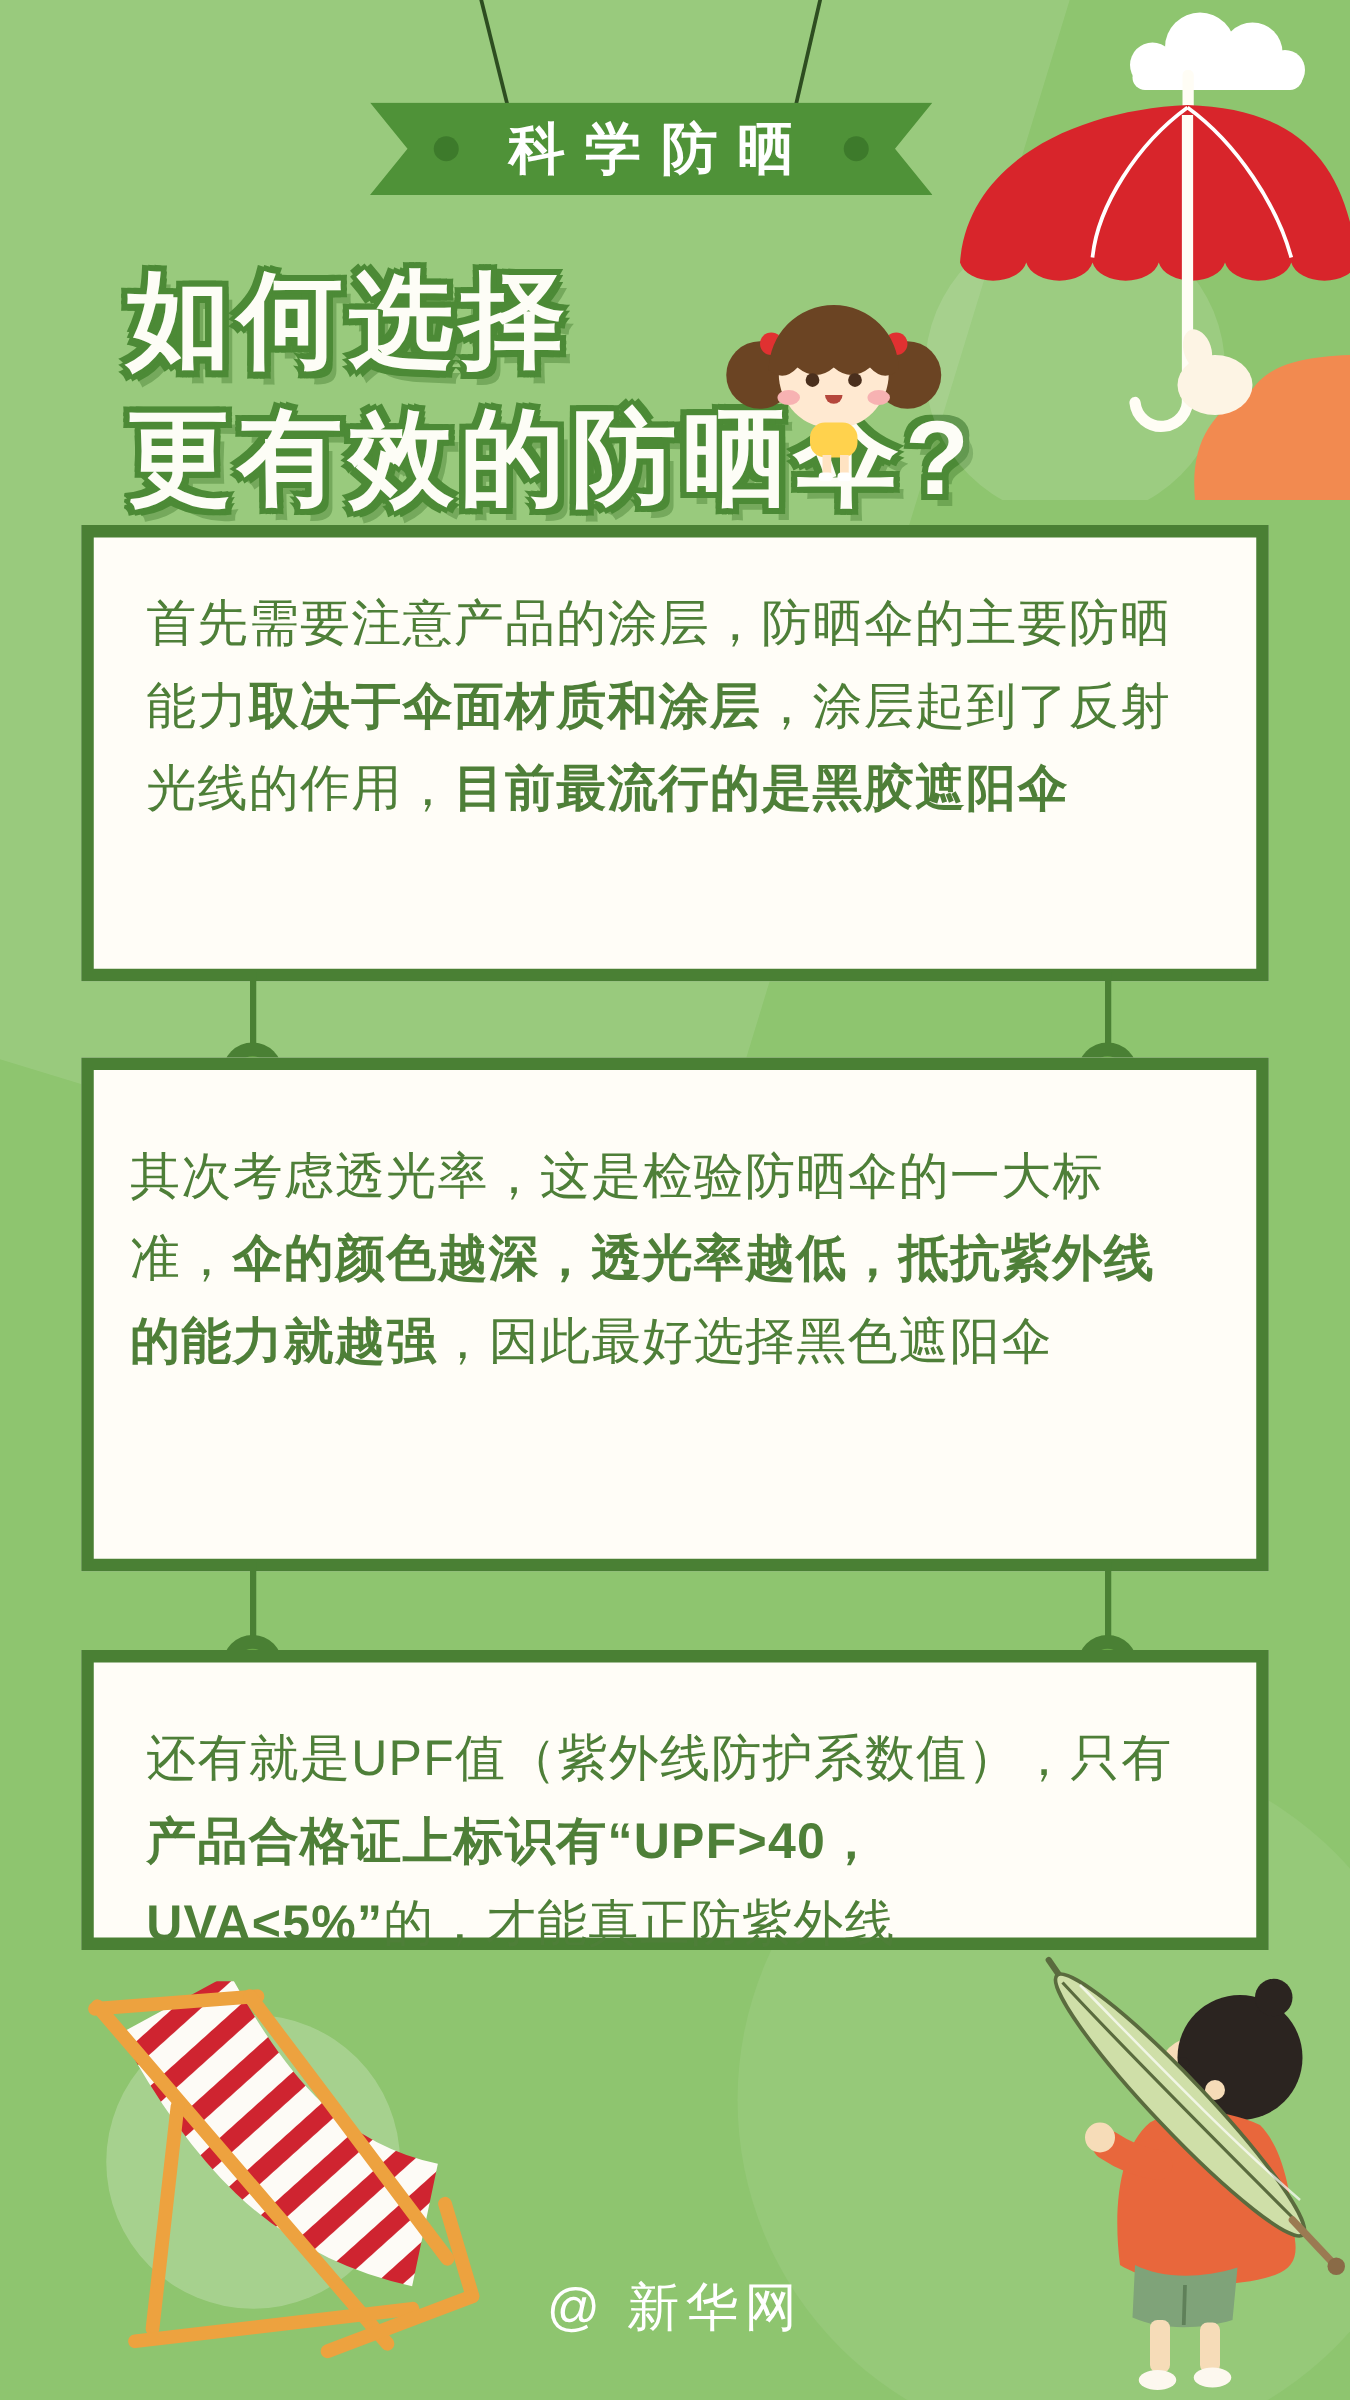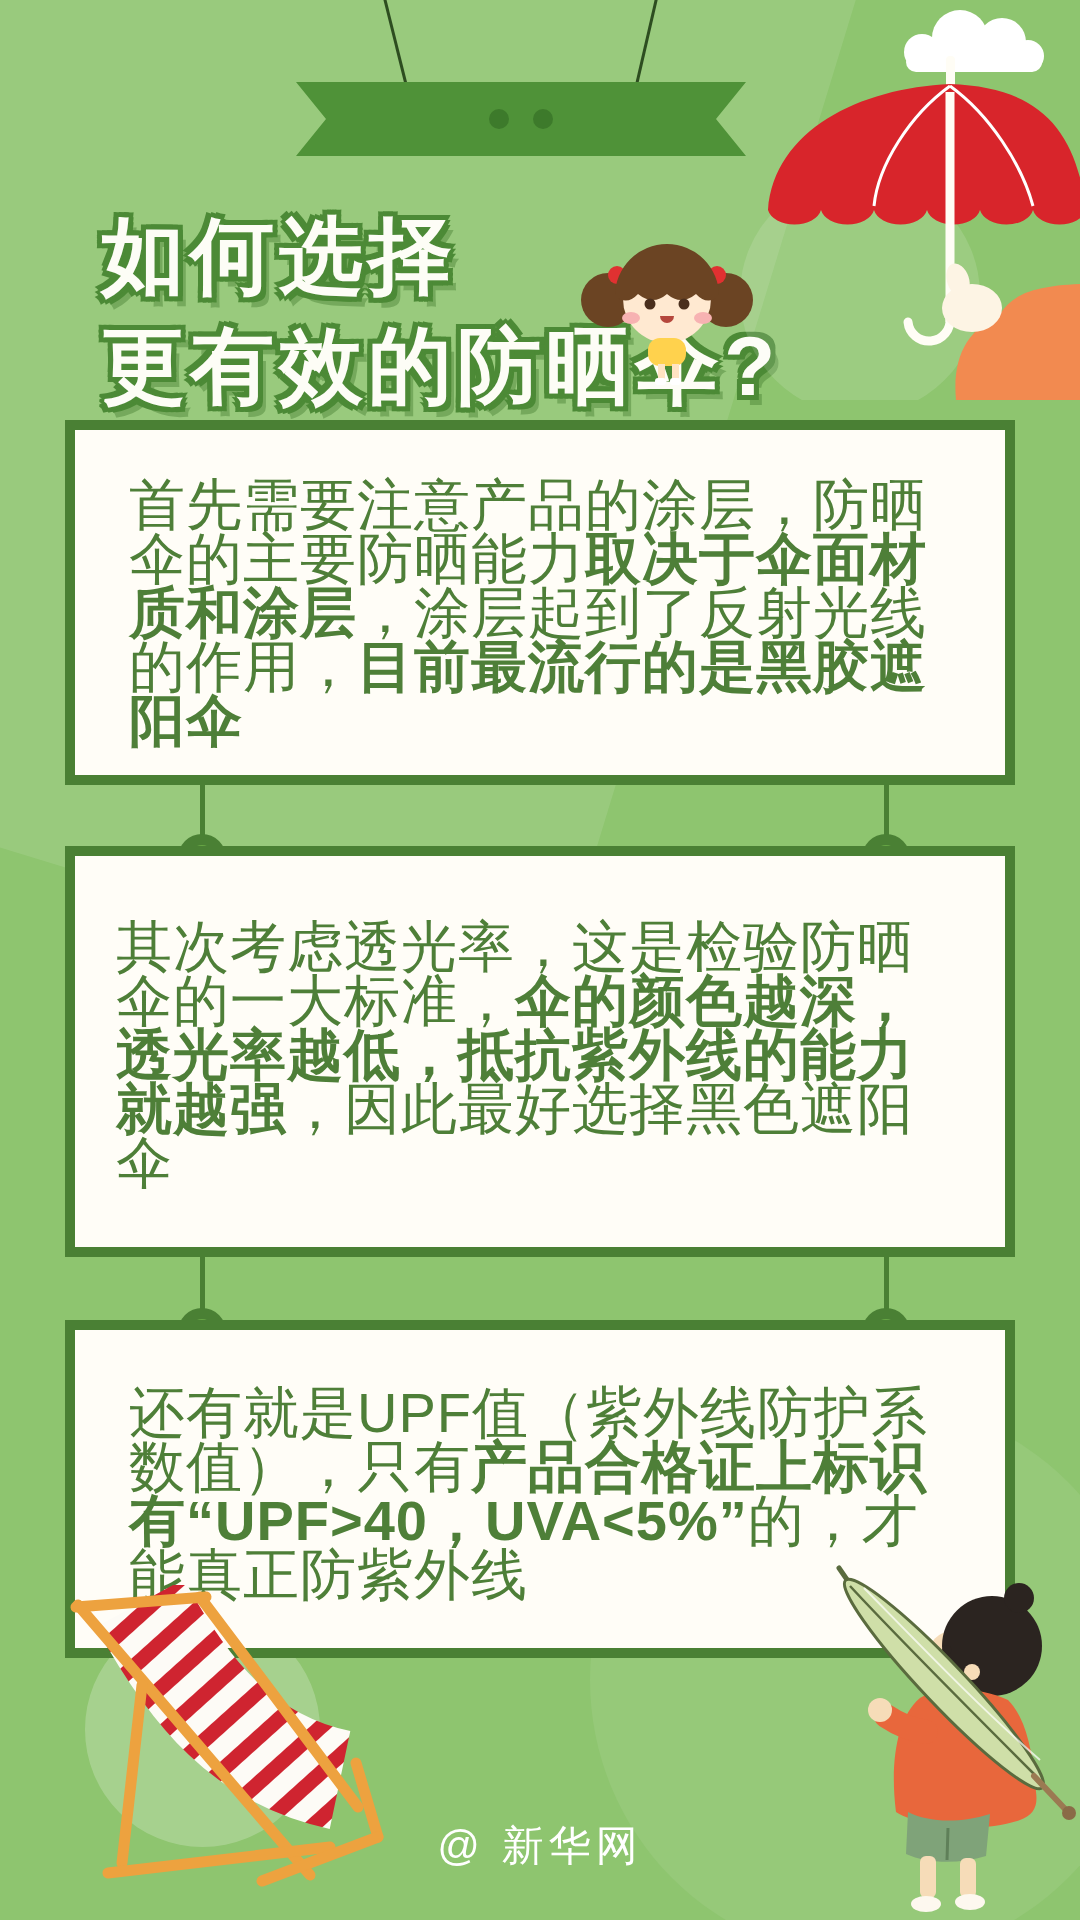--- a/index.html
+++ b/index.html
@@ -33,22 +33,22 @@
     text-shadow:
       -5px -5px 0 #4c8a36,0 -5px 0 #4c8a36,5px -5px 0 #4c8a36,
       -5px 0 0 #4c8a36,5px 0 0 #4c8a36,
       -5px 5px 0 #4c8a36,0 5px 0 #4c8a36,5px 5px 0 #4c8a36,
       8px 10px 0 rgba(62,120,42,0.40);}
   
   .card{left:65px;width:950px;background:#fffdf7;
     border:10px solid var(--card-border,#4a8034);box-sizing:border-box;}
   .card1{top:420px;height:365px;}
   .card2{top:846px;height:411px;}
-  .card3{top:1320px;height:338px;}
-  .card p{margin:12px;color:var(--text-green,#4e7f38);font-size:56px;line-height:54px;
+  .card3{top:1320px;height:240px;}
+  .card p{margin:0;color:var(--text-green,#4e7f38);font-size:40px;line-height:66px;
     letter-spacing:1px;}
   .card1 p{padding:36px 52px 0 42px;}
   .card2 p{padding:52px 52px 0 29px;}
   .card3 p{padding:44px 52px 0 42px;}
   .seg-bold{font-weight:800;}
   
   .conn-line{width:5px;background:var(--card-border,#4a8034);}
   .cl1a{left:200px;top:778px;height:80px;}
   .cl1b{left:884px;top:778px;height:80px;}
   .cl2a{left:200px;top:1250px;height:82px;}
@@ -69,20 +69,21 @@
 
 <div class="abs diag-light"></div>
 <div class="abs circ circ-left"></div>
 <div class="abs circ circ-right"></div>
 
 <div class="abs string string1"></div>
 <div class="abs string string2"></div>
 
 <div class="abs ribbon">
   <span class="ribbon-dot"></span>
+  <span class="ribbon-label">科学防晒</span>
   <span class="ribbon-dot"></span>
 </div>
 
 <h1 class="abs title" style="margin:15px;">
   <div>如何选择</div>
   <div>更有效的防晒伞?</div>
 </h1>
 
 <svg class="abs" style="left:560px;top:0;" width="520" height="400" viewBox="0 0 520 400">
   <circle cx="300" cy="295" r="120" fill="rgba(255,255,255,0.13)"></circle>

